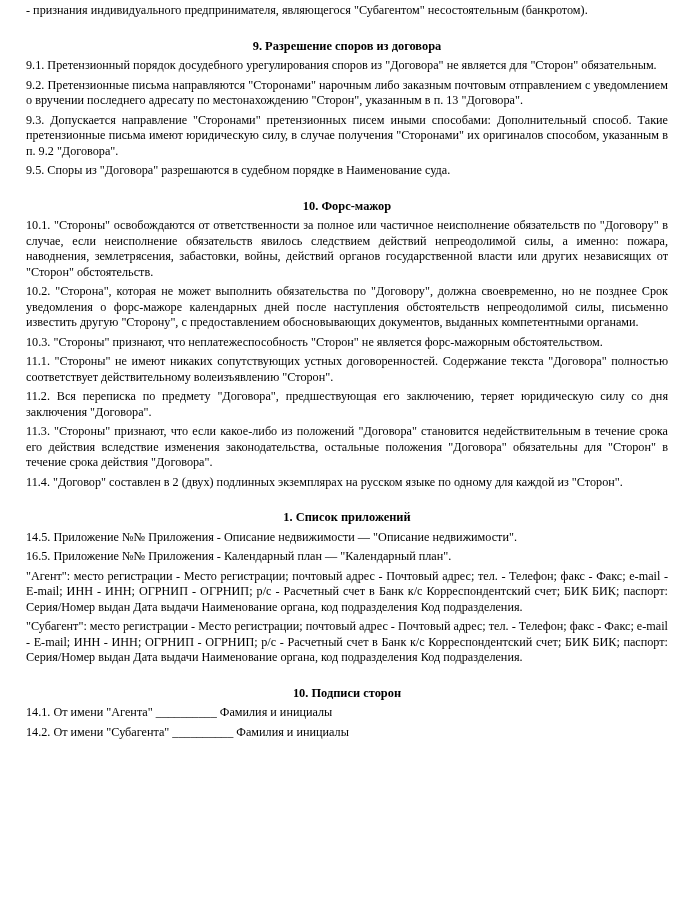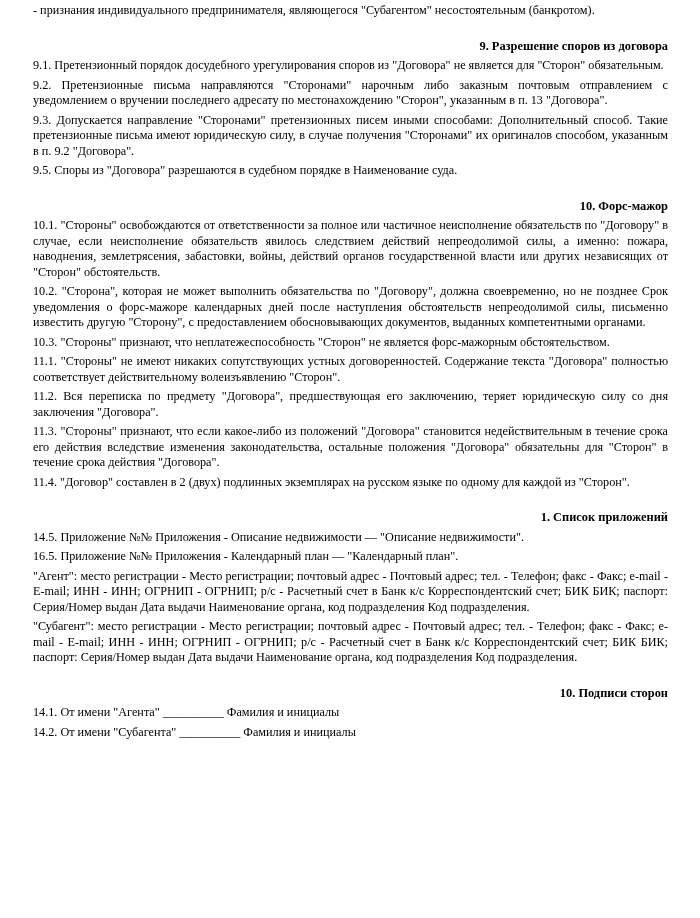--- a/index.html
+++ b/index.html
@@ -9,40 +9,40 @@
   }
   body {
     width: 700px;
     height: 918px;
     overflow: hidden;
   }
   .page {
     box-sizing: border-box;
     width: 700px;
     height: 918px;
-    padding: 2px 32px 0 33px;
+    padding: 2px 32px 0 26px;
     font-family: "Liberation Serif", "DejaVu Serif", serif;
     font-size: 12.2px;
     line-height: 15.5px;
     color: #000000;
     text-align: justify;
     background: #ffffff;
   }
   .para {
     margin: 4px 0;
   }
   .para.first {
     margin-top: 1px;
   }
   .heading {
     font-size: 12.4px;
     font-weight: bold;
     margin: 20px 0 4px 0;
     line-height: 15.5px;
-    text-align: right;
+    text-align: center;
   }
 </style>
 </head>
 <body>
 
 <div class="page">
 
   <p class="para first">- признания индивидуального предпринимателя, являющегося "Субагентом" несостоятельным (банкротом).</p>
 
   <h2 class="heading">9. Разрешение споров из договора</h2>

